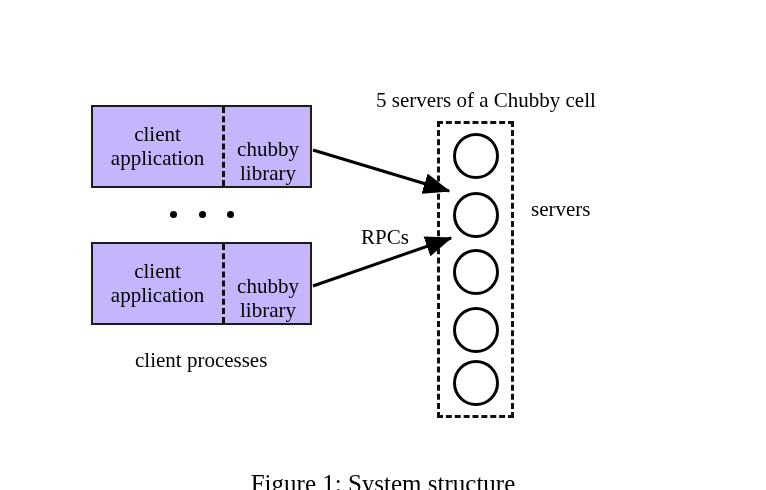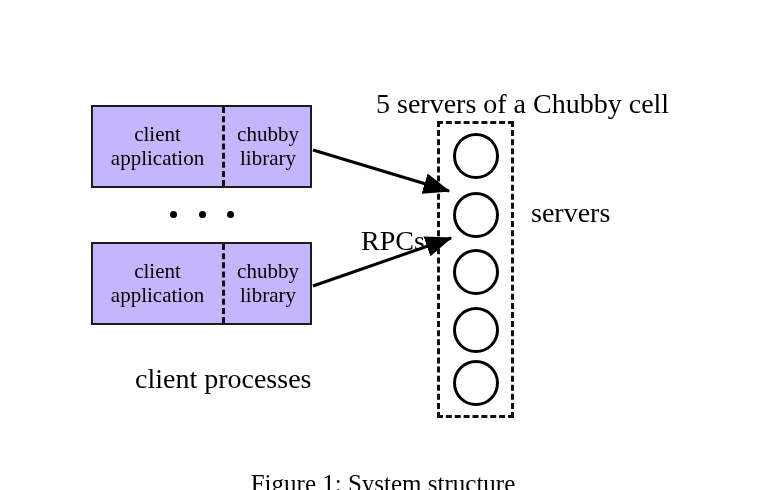--- a/index.html
+++ b/index.html
@@ -53,21 +53,21 @@
     height: 100%;
     display: flex;
     flex-direction: column;
     align-items: center;
     justify-content: center;
     line-height: 1.14;
     font-size: 21px;
     box-sizing: border-box;
   }
   .cell-app { left: 0;     width: 129px; }
-  .cell-lib { left: 129px; width: 92px;  }
+  .cell-lib { left: 129px; width: 92px; justify-content: flex-end;  }
   .box-cell span { display: block; white-space: nowrap; }
 
   
   #client-ellipsis {
     position: absolute;
     left: 170px;
     top: 204px;
     width: 64px;
     height: 20px;
     display: flex;
@@ -78,25 +78,25 @@
     display: block;
     width: 7px;
     height: 7px;
     border-radius: 50%;
     background: #000000;
   }
 
   
   .plain-label {
     position: absolute;
-    font-size: 28px;
+    font-size: 21px;
     white-space: nowrap;
     line-height: 1;
   }
-  #label-client-processes { left: 135px; top: 365px; }
+  #label-client-processes { left: 135px; top: 350px; }
   #label-rpcs             { left: 361px; top: 199px; margin-top: 28px; }
   #label-master           { left: 531px; top: 199px; }
   #label-cell-title       { left: 376px; top: 90px;  }
 
   #caption {
     position: absolute;
     left: 0;
     top: 438px;
     width: 766px;
     text-align: center;

